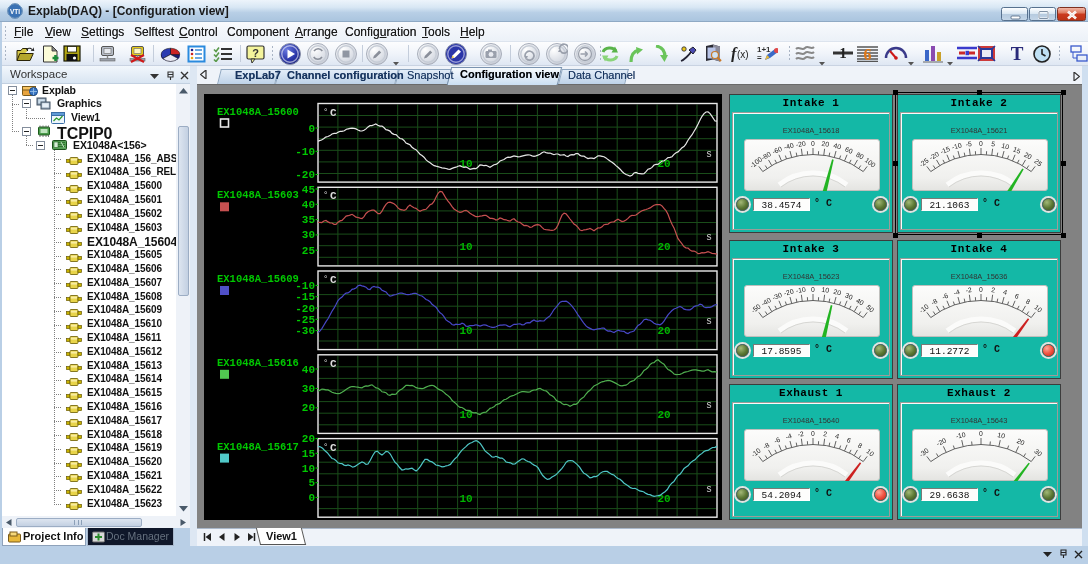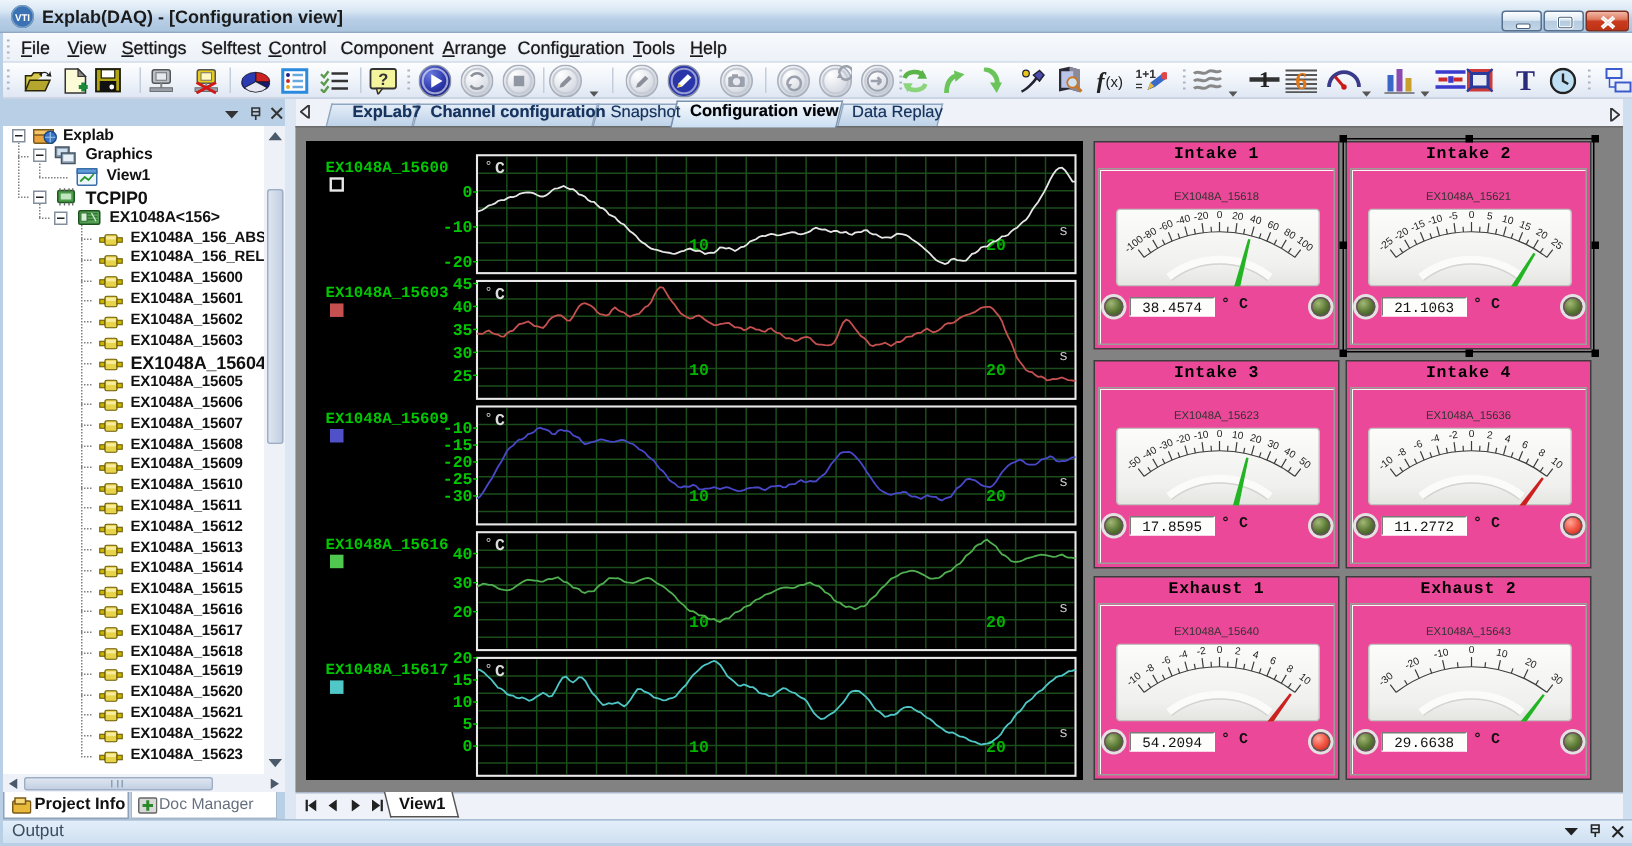--- a/index.html
+++ b/index.html
@@ -39,21 +39,21 @@
 .btab{position:absolute;top:528px;height:18px;font-size:11px;padding-top:2px;white-space:nowrap;overflow:hidden}
 
 #split{position:absolute;left:190px;top:66px;width:7px;height:480px;background:#dde7f3}
 
 #tabstrip{position:absolute;left:197px;top:66px;width:885px;height:18px;background:#eff3f9}
 .dtab{position:absolute;top:69px;height:15px;border:1px solid #8ea6c0;border-bottom:none;
  background:linear-gradient(180deg,#e3edf8 0%,#bed2e8 100%);transform:skewX(-14deg)}
 .dtabtxt{position:absolute;font-size:11px;color:#16335e;z-index:5;white-space:nowrap;text-shadow:0 0 0.5px rgba(22,51,94,0.6)}
 #canvas{position:absolute;left:197px;top:84px;width:885px;height:444px;background:#828282;border-top:1px solid #6a6a6a}
 
-.gp{position:absolute;background:#ec4899;border:1px solid #3c3c3c}
+.gp{position:absolute;background:#14b8a6;border:1px solid #3c3c3c}
 .gt{position:absolute;left:0;right:0;top:2px;text-align:center;font-family:"Liberation Mono",monospace;
  font-size:11px;font-weight:bold;color:#000;letter-spacing:0.5px}
 .gin{position:absolute;left:2px;right:2px;border:1px solid #9c9c98;box-shadow:inset 1px 1px 0 #fbfbfa}
 .gch{position:absolute;left:0;right:0;top:31px;text-align:center;font-size:7.5px;color:#333}
 .ledg,.ledr{position:absolute;width:13px;height:13px;border-radius:50%;border:1px solid #5a5a56;box-shadow:0 0 0 2px #e2e2e0}
 .ledg{background:radial-gradient(circle at 35% 30%,#a2b876,#5a7733 55%,#374f1c)}
 .ledr{background:radial-gradient(circle at 35% 30%,#ffa898,#f25543 50%,#c62012)}
 .gval{position:absolute;left:23px;top:103px;width:57px;height:13px;background:#fdfdfc;
  border:1px solid;border-color:#7a7a76 #fff #fff #7a7a76;font-family:"Liberation Mono",monospace;
  font-size:9.5px;color:#111;text-align:center;padding-top:1px}
@@ -381,21 +381,21 @@
       </svg></div>
 <div id="split"></div>
 <div id="tabstrip"></div>
 <div class="dtab" style="left:219px;width:58px;"></div>
 <div class="dtabtxt" style="left:235px;top:69px;font-weight:bold;color:#16335e">ExpLab7</div>
 <div class="dtab" style="left:277px;width:120px;"></div>
 <div class="dtabtxt" style="left:287px;top:69px;font-weight:bold;color:#16335e">Channel configuration</div>
 <div class="dtab" style="left:397px;width:53px;"></div>
 <div class="dtabtxt" style="left:407px;top:69px;font-weight:normal;color:#16335e">Snapshot</div>
 <div class="dtab" style="left:560px;width:67px;"></div>
-<div class="dtabtxt" style="left:568px;top:69px;font-weight:normal;color:#16335e">Data Replay</div>
+<div class="dtabtxt" style="left:568px;top:69px;font-weight:normal;color:#16335e">Data Channel</div>
 <div class="dtab" style="left:449px;width:111px;background:linear-gradient(180deg,#f6fafd 0%,#e2edf8 50%,#cadef2 100%);top:66.5px;height:17.5px;z-index:3;border-color:#7a93b0;"></div>
 <div class="dtabtxt" style="left:460px;top:68px;font-weight:bold;color:#000">Configuration view</div>
 <div class="abs" style="left:200px;top:70px"><svg width="8" height="9">
         <polygon points="6,0 6,9 0.5,4.5" fill="none" stroke="#333" stroke-width="1.2"></polygon>
       </svg></div>
 <div class="abs" style="left:1072px;top:72px"><svg width="8" height="9">
         <polygon points="2,0 2,9 7.5,4.5" fill="none" stroke="#333" stroke-width="1.2"></polygon>
       </svg></div>
 <div id="canvas"></div>
 <svg width="518" height="426" viewBox="204 94 518 426" style="position:absolute;left:204px;top:94px">
@@ -701,20 +701,21 @@
           <text x="88.8" y="8.7" font-family="Liberation Sans, sans-serif" font-size="6.8" fill="#222" text-anchor="middle" transform="rotate(12 88.8 8.7)">10</text>
           <text x="107.7" y="15.1" font-family="Liberation Sans, sans-serif" font-size="6.8" fill="#222" text-anchor="middle" transform="rotate(25 107.7 15.1)">20</text>
           <text x="124.7" y="25.4" font-family="Liberation Sans, sans-serif" font-size="6.8" fill="#222" text-anchor="middle" transform="rotate(38 124.7 25.4)">30</text>
           <polygon points="94.9,67.4 91.3,64.8 116.6,33.7 117.8,34.6" fill="#22b422"></polygon>
         </svg></div>
 <div class="ledg" style="left:6px;top:103px"></div>
 <div class="ledg" style="left:144px;top:103px"></div>
 <div class="gval">29.6638</div>
 <div class="gdeg">° C</div>
 </div>
+<div id="wshead">Workspace</div>
 <div id="treebg"></div>
 <svg width="176" height="432" viewBox="0 0 176 432" style="position:absolute;left:0;top:84px">
 <path d="M12.5 11V47 M12 20.5H20 M12 47.5H20 M26.5 25V34 M26 34.5H46 M26.5 52V61 M26 61.5H34 M54.5 66V420 M54 75.5H62 M54 89.5H62 M54 103.5H62 M54 116.5H62 M54 130.5H62 M54 144.5H62 M54 158.5H62 M54 172.5H62 M54 185.5H62 M54 199.5H62 M54 213.5H62 M54 227.5H62 M54 241.5H62 M54 254.5H62 M54 268.5H62 M54 282.5H62 M54 296.5H62 M54 310.5H62 M54 323.5H62 M54 337.5H62 M54 351.5H62 M54 365.5H62 M54 379.5H62 M54 392.5H62 M54 406.5H62 M54 420.5H62" stroke="#808080" stroke-width="1" fill="none" stroke-dasharray="1 1"></path>
 </svg>
 <div class="exp" style="left:8px;top:85.5px">
       <span></span>
     </div>
 <div style="position:absolute;left:22px;top:83.0px;width:18px;height:14px"><svg width="16" height="14" viewBox="0 0 16 14">
         <rect x="0.5" y="3.5" width="13" height="9" rx="1" fill="#e8a33d" stroke="#7a5a1a"></rect>
         <rect x="0.5" y="3.5" width="13" height="3.5" fill="#f6c464" stroke="#7a5a1a"></rect>
@@ -739,21 +740,21 @@
       </svg></div>
 <div class="trt" style="left:71px;top:111.1px;font-size:10.5px">View1</div>
 <div class="exp" style="left:22px;top:126.9px">
       <span></span>
     </div>
 <div style="position:absolute;left:36px;top:124.4px;width:18px;height:14px"><svg width="16" height="14" viewBox="0 0 16 14">
         <rect x="2.5" y="3" width="11" height="8" rx="1" fill="#4a9a4a" stroke="#1a5a1a"></rect>
         <rect x="4.5" y="5" width="7" height="4" fill="#bfe4bf"></rect>
         <path d="M4 1.5v2M7 1.5v2M10 1.5v2M12.5 1.5v2M4 11v2M7 11v2M10 11v2M12.5 11v2" stroke="#666" stroke-width="0.9"></path>
       </svg></div>
-<div class="trt" style="left:57px;top:124.9px;font-size:12px">TCPIP0</div>
+<div class="trt" style="left:57px;top:124.9px;font-size:16px">TCPIP0</div>
 <div class="exp" style="left:36px;top:140.7px">
       <span></span>
     </div>
 <div style="position:absolute;left:51px;top:138.2px;width:18px;height:14px"><svg width="17" height="14" viewBox="0 0 17 14">
         <rect x="1.5" y="2.5" width="14" height="9" rx="1" fill="#56a056" stroke="#1c501c"></rect>
         <path d="M3 4.5h11M3 6.5h11M3 8.5h11" stroke="#2a6a2a" stroke-width="0.8"></path>
         <rect x="3" y="4" width="4" height="5.5" fill="#d8eed8" stroke="#2a6a2a" stroke-width="0.6"></rect>
         <path d="M10 4l3 5.5" stroke="#cfeacf" stroke-width="0.9"></path>
       </svg></div>
 <div class="trt" style="left:73px;top:138.7px;font-size:10.5px">EX1048A&lt;156&gt;</div>
@@ -964,42 +965,41 @@
         <polygon points="0.5,0 0.5,7 6,3.5" fill="#4a5a6a"></polygon>
       </svg></div>
 <div class="sbthumbh" style="left:16px;top:517.5px;width:126px;height:9px"></div>
 <div class="abs" style="left:74px;top:519.5px;width:8px;height:5px;border-left:1px solid #8ca0b8;border-right:1px solid #8ca0b8">
       <div style="margin:0 3px;height:5px;border-left:1px solid #8ca0b8"></div>
     </div>
 <div class="btab" style="left:2px;width:84px;background:#fff;border:1px solid #8ea2ba;border-top:none;font-weight:bold;color:#111"><svg width="13" height="12" style="position:absolute;left:5px;top:3px">
         <rect x="0.5" y="3" width="12" height="8" rx="1" fill="#e8b83a" stroke="#7a5a18"></rect>
         <rect x="2" y="1" width="7" height="4" fill="#f6d87a" stroke="#7a5a18"></rect>
       </svg><span style="margin-left:20px">Project Info</span></div>
-<div class="btab" style="left:87px;width:98px;background:#ffffff;border:1px solid #a8b8cc;border-top:none;color:#66717f"><svg width="13" height="12" style="position:absolute;left:4px;top:3px">
+<div class="btab" style="left:87px;width:87px;background:#0f172a;border:1px solid #a8b8cc;border-top:none;color:#66717f"><svg width="13" height="12" style="position:absolute;left:4px;top:3px">
         <rect x="0.5" y="1" width="12" height="10" rx="1" fill="#d8d8d8" stroke="#666"></rect>
         <path d="M3 6h7M6.5 2.5v7" stroke="#2a8a2a" stroke-width="2"></path>
       </svg><span style="margin-left:18px;font-size:10.5px">Doc Manager</span></div>
 <div id="navrow"></div>
 <div id="vtab"></div>
     <div id="vtabtxt">View1</div>
 <div class="abs" style="left:203px;top:533px"><svg width="8" height="8">
         <path d="M1.5 0v8" stroke="#222" stroke-width="1.5"></path>
         <polygon points="8,0 8,8 2.5,4" fill="#222"></polygon>
       </svg></div>
 <div class="abs" style="left:218px;top:533px"><svg width="8" height="8">
         <polygon points="6.5,0 6.5,8 1,4" fill="#222"></polygon>
       </svg></div>
 <div class="abs" style="left:233px;top:533px"><svg width="8" height="8">
         <polygon points="1.5,0 1.5,8 7,4" fill="#222"></polygon>
       </svg></div>
 <div class="abs" style="left:248px;top:533px"><svg width="8" height="8">
         <path d="M6.5 0v8" stroke="#222" stroke-width="1.5"></path>
         <polygon points="0,0 0,8 5.5,4" fill="#222"></polygon>
       </svg></div>
-<div id="output">Output</div>
 <div class="abs" style="left:1043px;top:551px"><svg width="10" height="7">
         <polygon points="0,1 9,1 4.5,6" fill="#222"></polygon>
       </svg></div>
     <div class="abs" style="left:1059px;top:549px"><svg width="9" height="10">
         <path d="M2 1h5v5H2zM2 3.5h5M4.5 6v3" stroke="#222" fill="none" stroke-width="1.1"></path>
       </svg></div>
     <div class="abs" style="left:1074px;top:550px"><svg width="9" height="9">
         <path d="M1 1l7 7M8 1l-7 7" stroke="#222" stroke-width="1.4"></path>
       </svg></div>
 <div id="bottomedge"></div>

